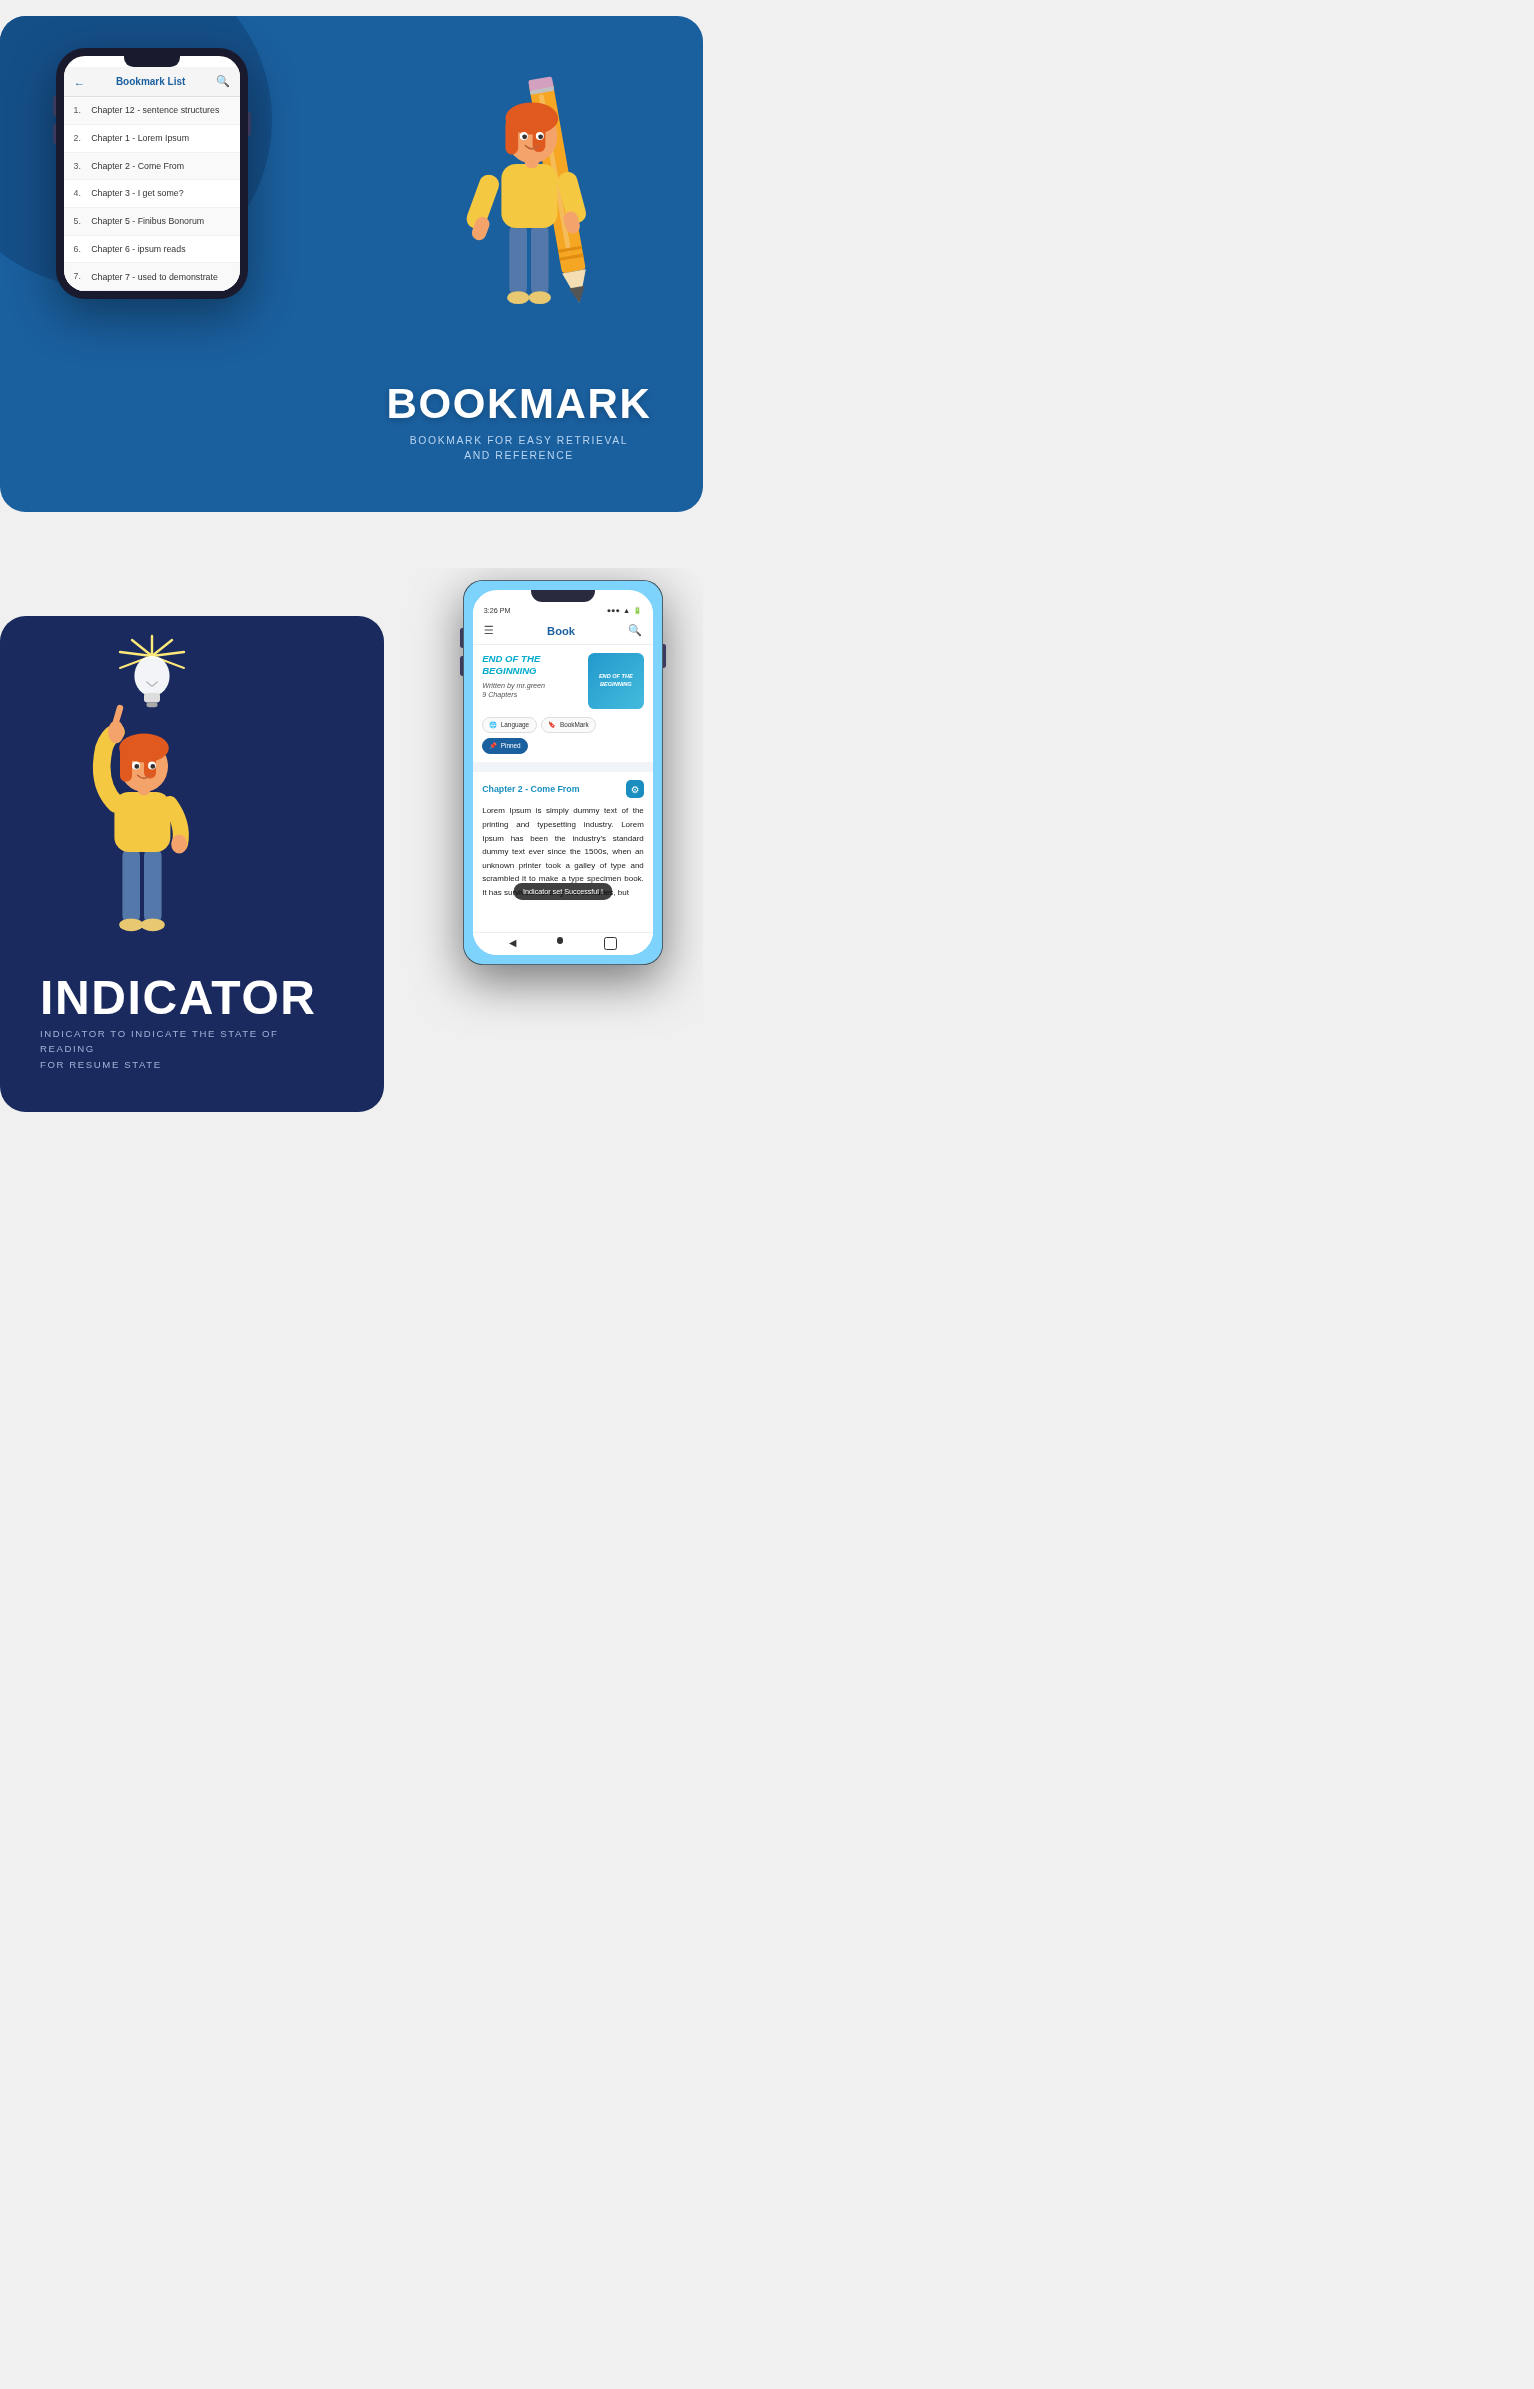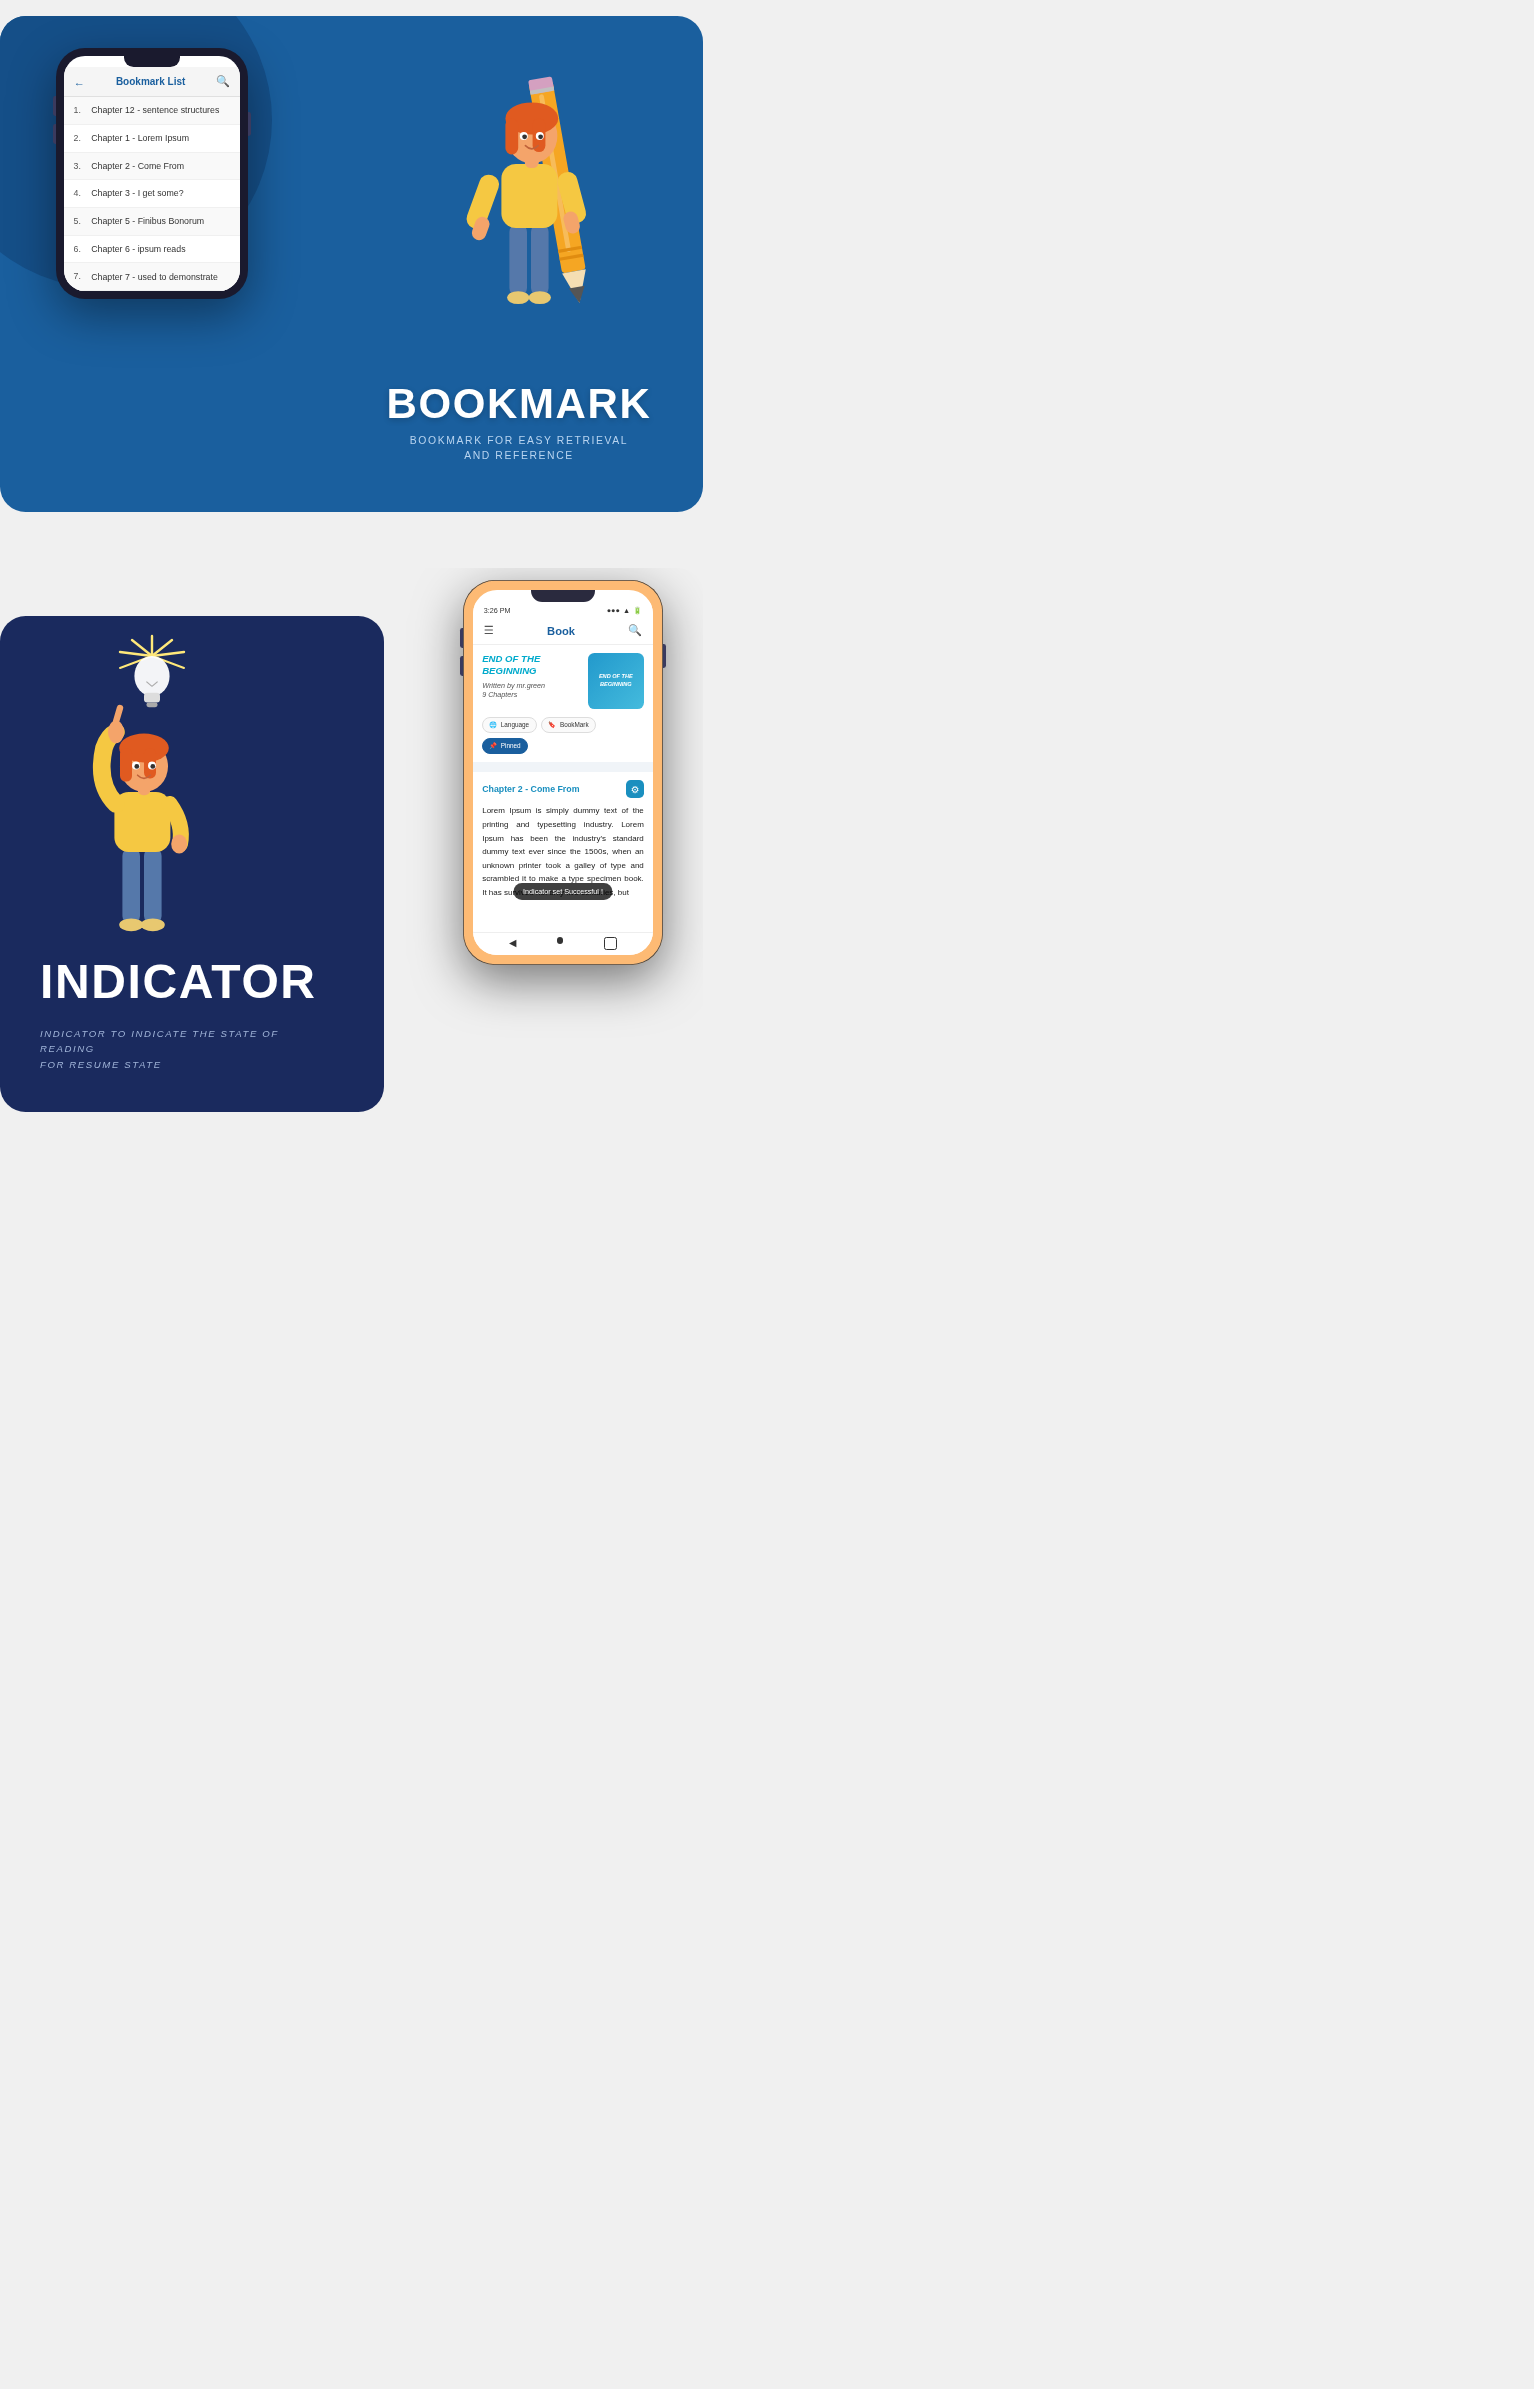--- a/index.html
+++ b/index.html
@@ -351,29 +351,28 @@
       font-size: 48px;
       font-weight: 900;
       color: #fff;
       letter-spacing: 1.6px;
     }
 
     .indicator-feature-subtitle {
       font-size: 9.6px;
       color: #a0b4d8;
       letter-spacing: 1.6px;
-      margin-top: 17px;
+      margin-top: 1px;
       line-height: 1.6;
-      font-style: italic;
     }
 
     
     .phone-shell {
-      background: #fdba74;
-      border-radius: 32px;
+      background: #7dd3fc;
+      border-radius: 20px;
       padding: 9.6px;
       box-shadow: 0 16px 48px rgba(0,0,0,0.5), inset 0 0 0 0.8px #444;
     }
 
     .phone-shell-inner {
       background: #fff;
       border-radius: 24px;
       overflow: hidden;
     }
 

